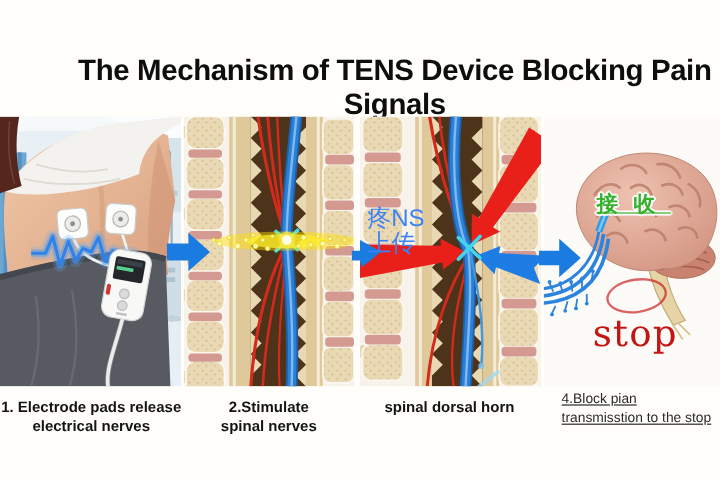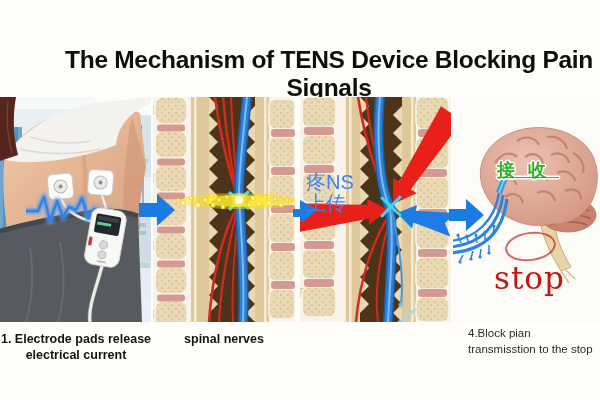--- a/index.html
+++ b/index.html
@@ -13,21 +13,21 @@
   #p3{left:300px;width:151px;}
   #p4{left:453px;width:147px;}
   svg{display:block;}
   .flow-arrow{position:absolute;z-index:5;}
   .caption{position:absolute;top:332px;font-size:12.5px;font-weight:bold;color:#141414;
            text-align:center;line-height:1.25;z-index:6;}
   #c1{left:0;width:152px;}
   #c2{left:153px;width:142px;}
   #c3{left:296px;width:157px;}
   #c4{left:468px;width:130px;top:326px;text-align:left;font-weight:normal;
-      font-size:11.5px;line-height:1.35;color:#2a2a2a;}
+      font-size:11.5px;line-height:1.35;color:#2a2a2a;text-decoration:underline;}
   .pain-label{position:absolute;left:306px;top:172px;z-index:6;color:#3b82f6;
               font-weight:normal;font-size:20px;line-height:1.07;text-align:left;}
   .receive-label{position:absolute;left:497px;top:158px;z-index:6;font-size:18px;
       font-weight:bold;color:#35b12c;letter-spacing:13px;white-space:nowrap;
       text-shadow:-1px -1px 0 #fff,1px -1px 0 #fff,-1px 1px 0 #fff,1px 1px 0 #fff,
                   0 -1.5px 0 #fff,0 1.5px 0 #fff,-1.5px 0 0 #fff,1.5px 0 0 #fff;text-decoration:underline;}
   .stop-label{position:absolute;left:494px;top:224px;z-index:6;font-size:31px;
       color:#c41414;font-family:"DejaVu Serif",serif;letter-spacing:1px;margin-top:36px;}
   .stop-ellipse{position:absolute;left:505px;top:232px;width:47px;height:25px;z-index:7;
       border:2px solid rgba(196,20,20,0.65);border-radius:50%;transform:rotate(-8deg);}
@@ -406,25 +406,27 @@
   <div class="pain-label">
     <div>疼NS</div>
     <div>上传</div>
   </div>
   <div class="receive-label">接收</div>
   <div class="stop-label">stop</div>
   <div class="stop-ellipse"></div>
 
   <div class="caption" id="c1">
     <div>1. Electrode pads release</div>
-    <div>electrical current</div>
+    <div>electrical nerves</div>
   </div>
   <div class="caption" id="c2">
+    <div>2.Stimulate</div>
     <div>spinal nerves</div>
   </div>
   <div class="caption" id="c3">
+    <div>spinal dorsal horn</div>
   </div>
   <div class="caption" id="c4">
     <div>4.Block pian</div>
     <div>transmisstion to the stop</div>
   </div>
 
 </div>
 
 </body></html>

